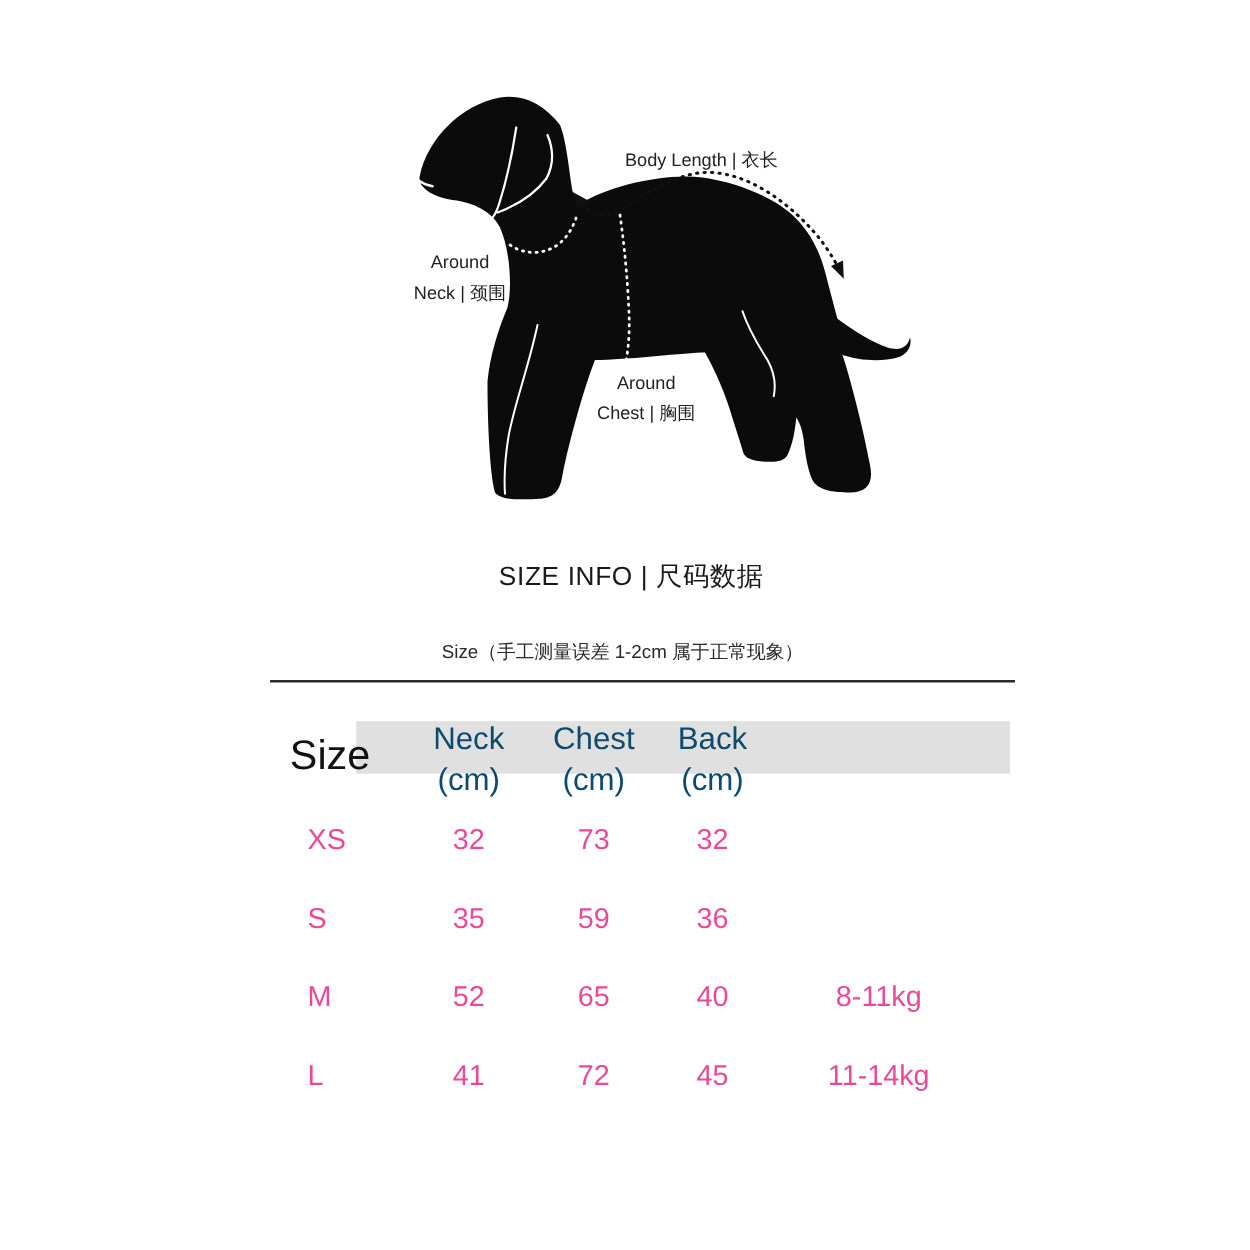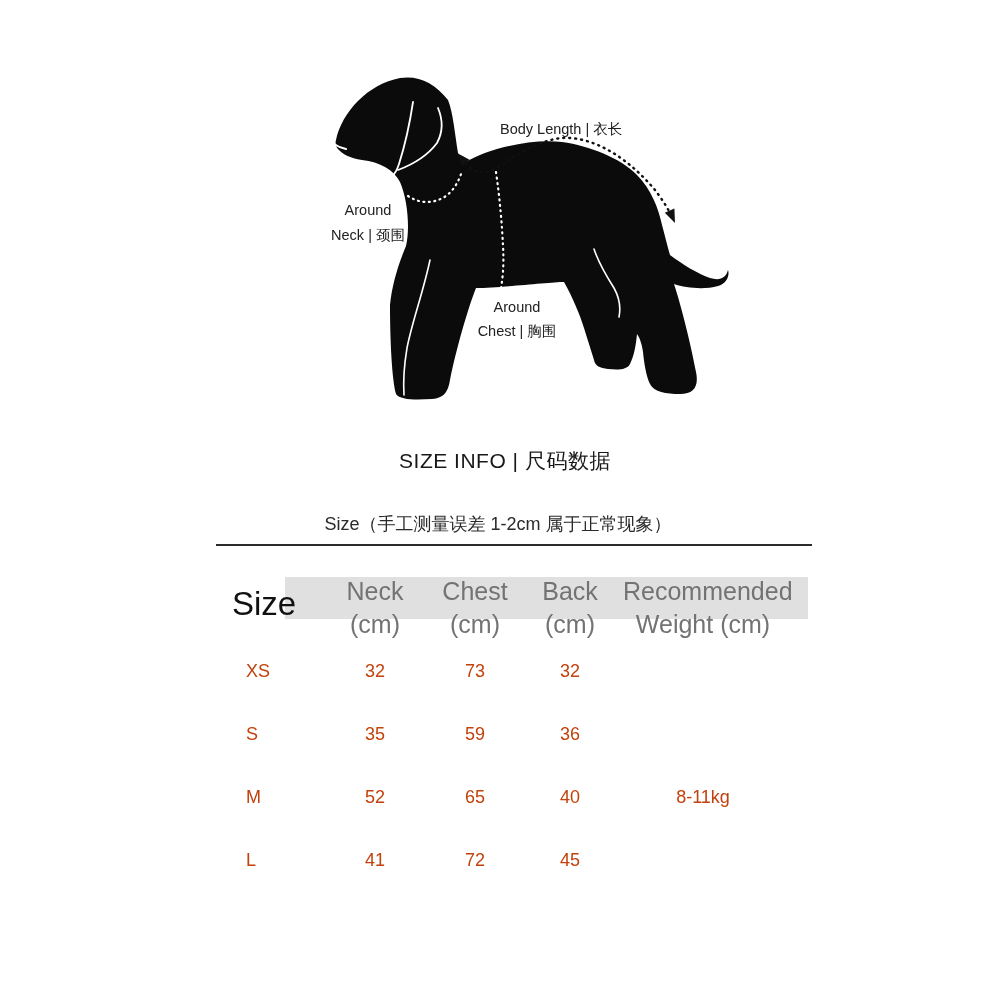--- a/index.html
+++ b/index.html
@@ -11,34 +11,34 @@
   .figure{position:absolute;left:0;top:0;width:1000px;height:440px;padding-left:40px;}
   .figure svg{position:absolute;left:300px;top:50px;}
   .lbl{position:absolute;font-size:14.5px;color:#222;line-height:25px;white-space:nowrap;}
   .lbl-body-length{left:500px;top:117px;}
   .lbl-around-neck{left:320px;top:198px;width:96px;text-align:center;}
   .lbl-around-chest{left:463px;top:295px;width:108px;text-align:center;line-height:24px;}
   
   .heading{position:absolute;left:0;top:447px;width:1010px;text-align:center;
            font-size:21px;letter-spacing:.5px;color:#181818;}
   .note{position:absolute;left:0;top:512px;width:996px;text-align:center;
-        font-size:18px;color:#2a2a2a;}
+        font-size:15px;color:#2a2a2a;}
   .divider{position:absolute;left:216px;top:544px;width:596px;height:2px;background:#2b2b2b;}
   
   .band{position:absolute;left:285px;top:577px;width:523px;height:42px;background:#e0e0e0;}
   .thead,.trow{
     position:absolute;left:216px;width:574px;display:grid;
     grid-template-columns:94px 130px 70px 120px 160px;
   }
   .thead{top:575px;height:68px;}
-  .hc{text-align:center;font-size:25px;line-height:33px;white-space:nowrap;color:#737373;}
+  .hc{text-align:center;font-size:25px;line-height:33px;white-space:nowrap;color:#0c4a6e;}
   .hc .l2{transform:translateY(0);}
   .hc-size{text-align:center;padding-left:2px;font-size:33px;line-height:58px;color:#111;}
   .col5{transform:translateX(-7px);}
-  .trow{height:63px;align-items:center;font-size:18px;color:#c2410c;}
+  .trow{height:63px;align-items:center;font-size:23px;color:#ec4899;}
   .trow .tc{text-align:center;white-space:nowrap;}
   .trow .tc-size{text-align:left;padding-left:30px;}
   .r0{top:640px;} .r1{top:703px;} .r2{top:766px;} .r3{top:829px;}
 </style>
 </head>
 <body>
 
 <div class="canvas">
 
   <div class="figure">
@@ -122,24 +122,20 @@
       <div class="l2">(cm)</div>
     </div>
     <div class="hc">
       <div>Chest</div>
       <div class="l2">(cm)</div>
     </div>
     <div class="hc">
       <div>Back</div>
       <div class="l2">(cm)</div>
     </div>
-    <div class="hc col5">
-      <div>Recommended</div>
-      <div class="l2">Weight (cm)</div>
-    </div>
   </div>
 
   <div class="trow r0">
     <div class="tc tc-size">XS</div>
     <div class="tc">32</div>
     <div class="tc">73</div>
     <div class="tc">32</div>
   </div>
 
   <div class="trow r1">
@@ -155,15 +151,16 @@
     <div class="tc">65</div>
     <div class="tc">40</div>
     <div class="tc col5">8-11kg</div>
   </div>
 
   <div class="trow r3">
     <div class="tc tc-size">L</div>
     <div class="tc">41</div>
     <div class="tc">72</div>
     <div class="tc">45</div>
+    <div class="tc col5">11-14kg</div>
   </div>
 
 </div>
 
 </body></html>

